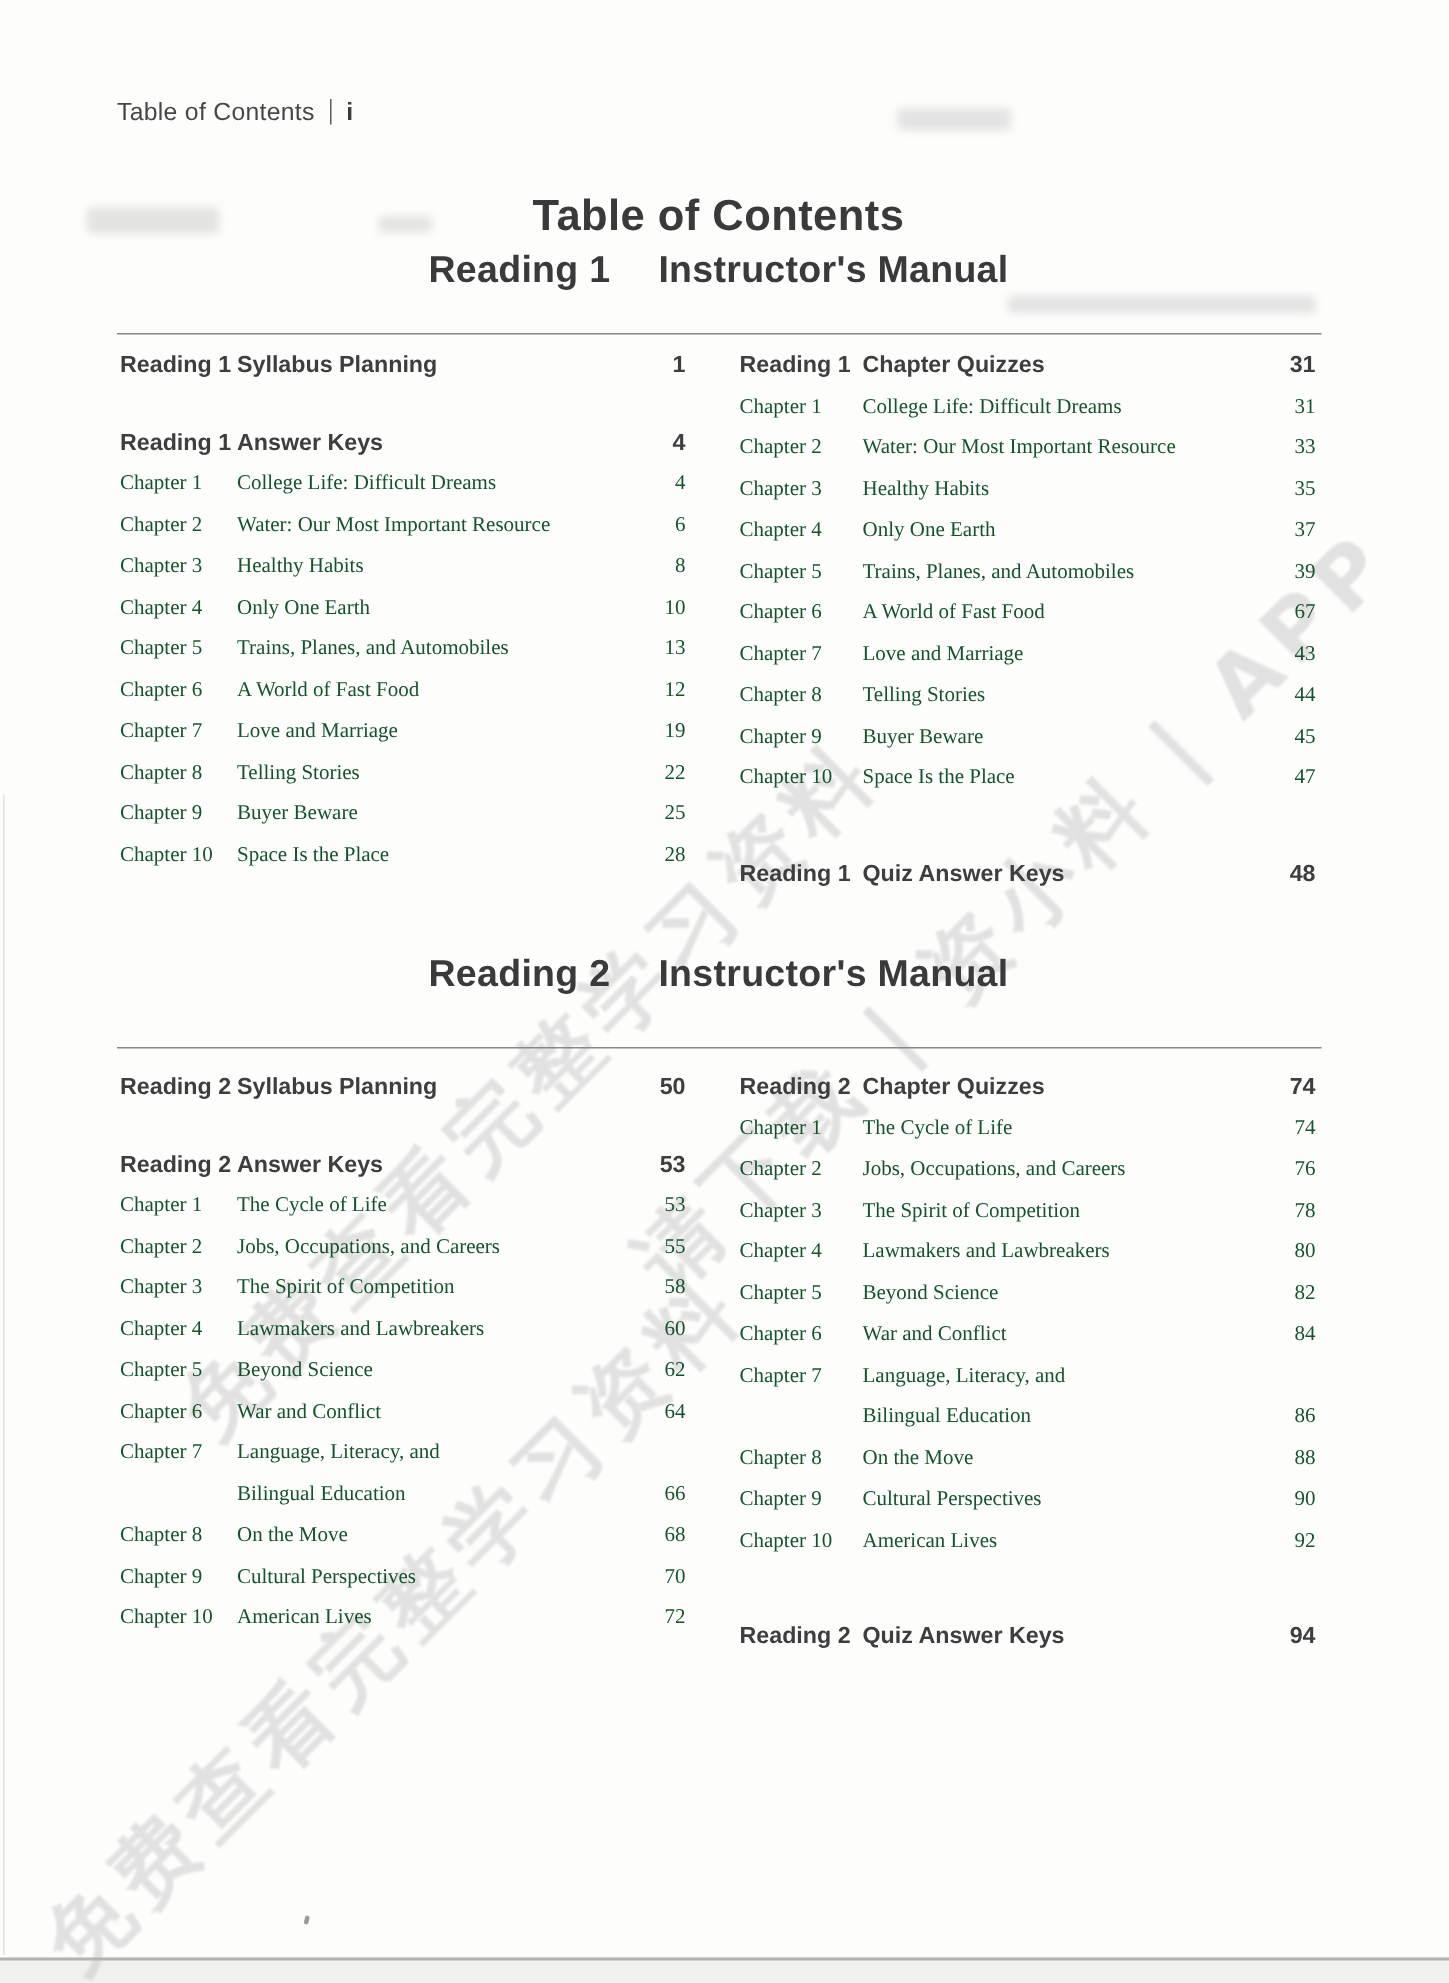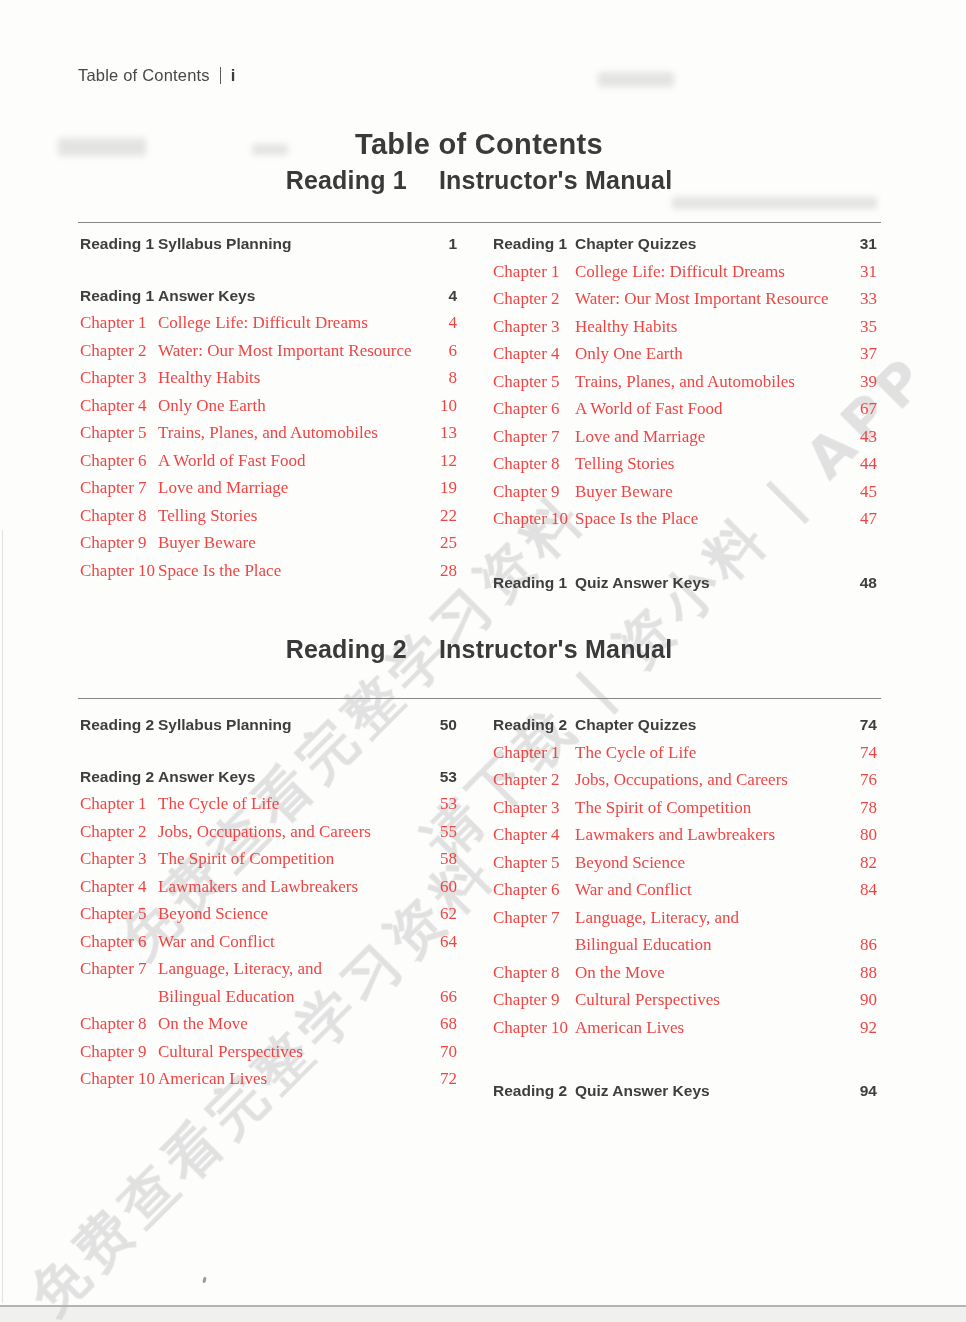--- a/index.html
+++ b/index.html
@@ -42,21 +42,21 @@
   #rule2{top:698px;}
 
   
   .toc-col{position:absolute;}
   #sec1-left{left:80px;top:230px;width:377px;}
   #sec1-right{left:493px;top:230px;width:384px;}
   #sec2-left{left:80px;top:711px;width:377px;}
   #sec2-right{left:493px;top:711px;width:384px;}
 
   .toc-row{display:flex;line-height:27.5px;height:27.5px;white-space:nowrap;}
-  .row-entry{font-family:"Liberation Serif","DejaVu Serif",serif;font-size:17px;color:#ef4444;}
+  .row-entry{font-family:"Liberation Serif","DejaVu Serif",serif;font-size:14px;color:#14532d;}
   .row-header{font-family:"Liberation Sans",sans-serif;font-size:15.5px;font-weight:bold;color:#3e3e3e;}
   .row-label{min-width:78px;flex-shrink:0;}
   .col-right .row-label{min-width:82px;}
   .row-title{flex:1;overflow:hidden;}
   .row-page{margin-left:8px;text-align:right;}
   .toc-spacer{width:100%;}
   .toc-spacer.gap-small{height:24px;}
   .toc-spacer.gap-large{height:36px;}
 
   

